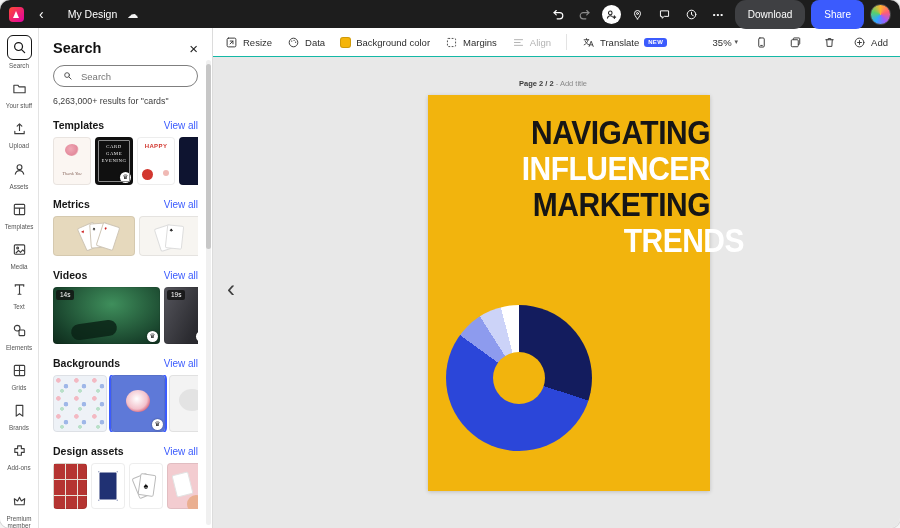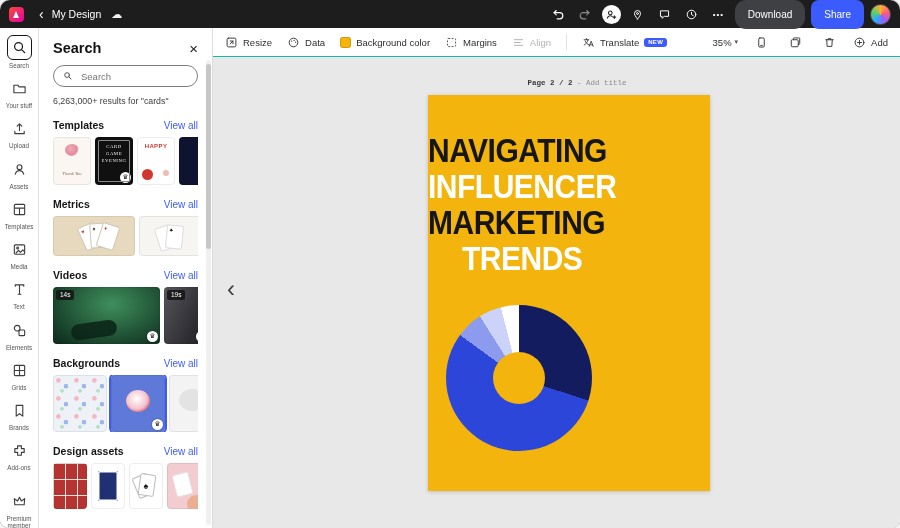--- a/index.html
+++ b/index.html
@@ -8,21 +8,21 @@
        -webkit-font-smoothing:antialiased;box-shadow:0 0 0 1px #d8d8d8;}
   svg{display:block}
 
   
   .topbar{position:absolute;left:0;top:0;right:0;height:28px;background:#1d1d1d;
           display:flex;align-items:center;padding:0 9px;gap:6px;z-index:10;}
   .logo{width:15px;height:15px;border-radius:4px;background:linear-gradient(135deg,#ff4b33,#e100a4);position:relative;flex:none;}
   .logo::after{content:"";position:absolute;left:4px;top:4px;width:0;height:0;
                border-left:3.5px solid transparent;border-right:3.5px solid transparent;border-bottom:7px solid #fff;}
   .tb-back{color:#fff;font-size:14px;line-height:1;margin-left:9px;cursor:pointer;}
-  .tb-title{color:#fff;font-size:10.5px;margin-left:2px;text-align:right;}
+  .tb-title{color:#fff;font-size:10.5px;margin-left:18px;text-align:right;}
   .tb-cloud{color:#fff;font-size:11px;line-height:1;margin-left:4px;opacity:.95;}
   .tb-spacer{flex:1;}
   .tb-ic{width:21px;height:21px;display:grid;place-items:center;cursor:pointer;flex:none;}
   .tb-circle{width:19px;height:19px;border-radius:50%;background:#fff;display:grid;place-items:center;cursor:pointer;flex:none;}
   .tb-more{color:#fff;font-size:8px;letter-spacing:1px;cursor:pointer;}
   .btn{height:29px;display:flex;align-items:center;padding:0 13px;border-radius:11px;
        font-size:10px;color:#fff;cursor:pointer;flex:none;}
   .btn-download{background:#3f4043;}
   .btn-share{background:var(--accent,#3b5bfd);border-radius:8px;}
   .avatar{width:19px;height:19px;border-radius:50%;flex:none;cursor:pointer;border:1px solid #4d4d4d;
@@ -112,27 +112,27 @@
   .swatch{width:11px;height:11px;border-radius:3px;background:#f5b50a;box-shadow:inset 0 0 0 1px rgba(0,0,0,.15);}
   .vdiv{width:1px;height:16px;background:#e3e3e3;flex:none;}
   .new-badge{background:var(--accent,#3b5bfd);color:#fff;font-size:6px;font-weight:700;padding:1.5px 4px;
              border-radius:3px;letter-spacing:.3px;}
   .cv-right{margin-left:auto;display:flex;align-items:center;gap:13px;}
   .zoom{display:flex;align-items:center;gap:3px;font-size:9.5px;color:#2d2d2d;cursor:pointer;}
   .caret{font-size:7px;color:#555;}
 
   
   .cv-content{position:absolute;left:213px;top:57px;right:0;bottom:0;background:#e8e8e8;overflow:hidden;}
-  .page-label{position:absolute;left:364px;top:22px;transform:translateX(-50%);font-size:7.5px;color:#8a8a8a;white-space:nowrap;font-family:Liberation Mono, monospace;}
+  .page-label{position:absolute;left:340px;top:22px;transform:translateX(-50%);font-size:7.5px;color:#8a8a8a;white-space:nowrap;}
   .page-label .pl-strong{color:#3a3a3a;font-weight:700;}
   .nav-prev{position:absolute;left:14px;top:220px;font-size:24px;color:#3f3f3f;line-height:1;cursor:pointer;}
 
   .poster{position:absolute;left:215px;top:38px;width:282px;height:396px;background:var(--poster-bg,#f2b40d);
           box-shadow:0 1px 4px rgba(0,0,0,.18);cursor:pointer;}
-  .poster-text{padding-top:38px;text-align:left;}
+  .poster-text{padding-top:20px;text-align:right;}
   .poster-line{font-weight:700;font-size:30px;line-height:36px;letter-spacing:-.5px;transform:scaleY(1.12);}
   .poster-line.shift{transform:translateX(34px) scaleY(1.12);}
   .donut{position:absolute;left:18px;top:210px;width:146px;height:146px;border-radius:50%;}
   .donut::after{content:"";position:absolute;left:50%;top:50%;width:52px;height:52px;border-radius:50%;
                 background:var(--poster-bg,#f2b40d);transform:translate(-50%,-50%);}
   .legend{position:absolute;left:182px;top:236px;width:92px;}
   .legend-item{display:flex;align-items:center;gap:7px;padding:3px 0 4px;border-bottom:1px solid #16161e;}
   .legend-swatch{width:8px;height:8px;flex:none;}
   .legend-label{font-size:10px;color:#101010;}
 </style>

